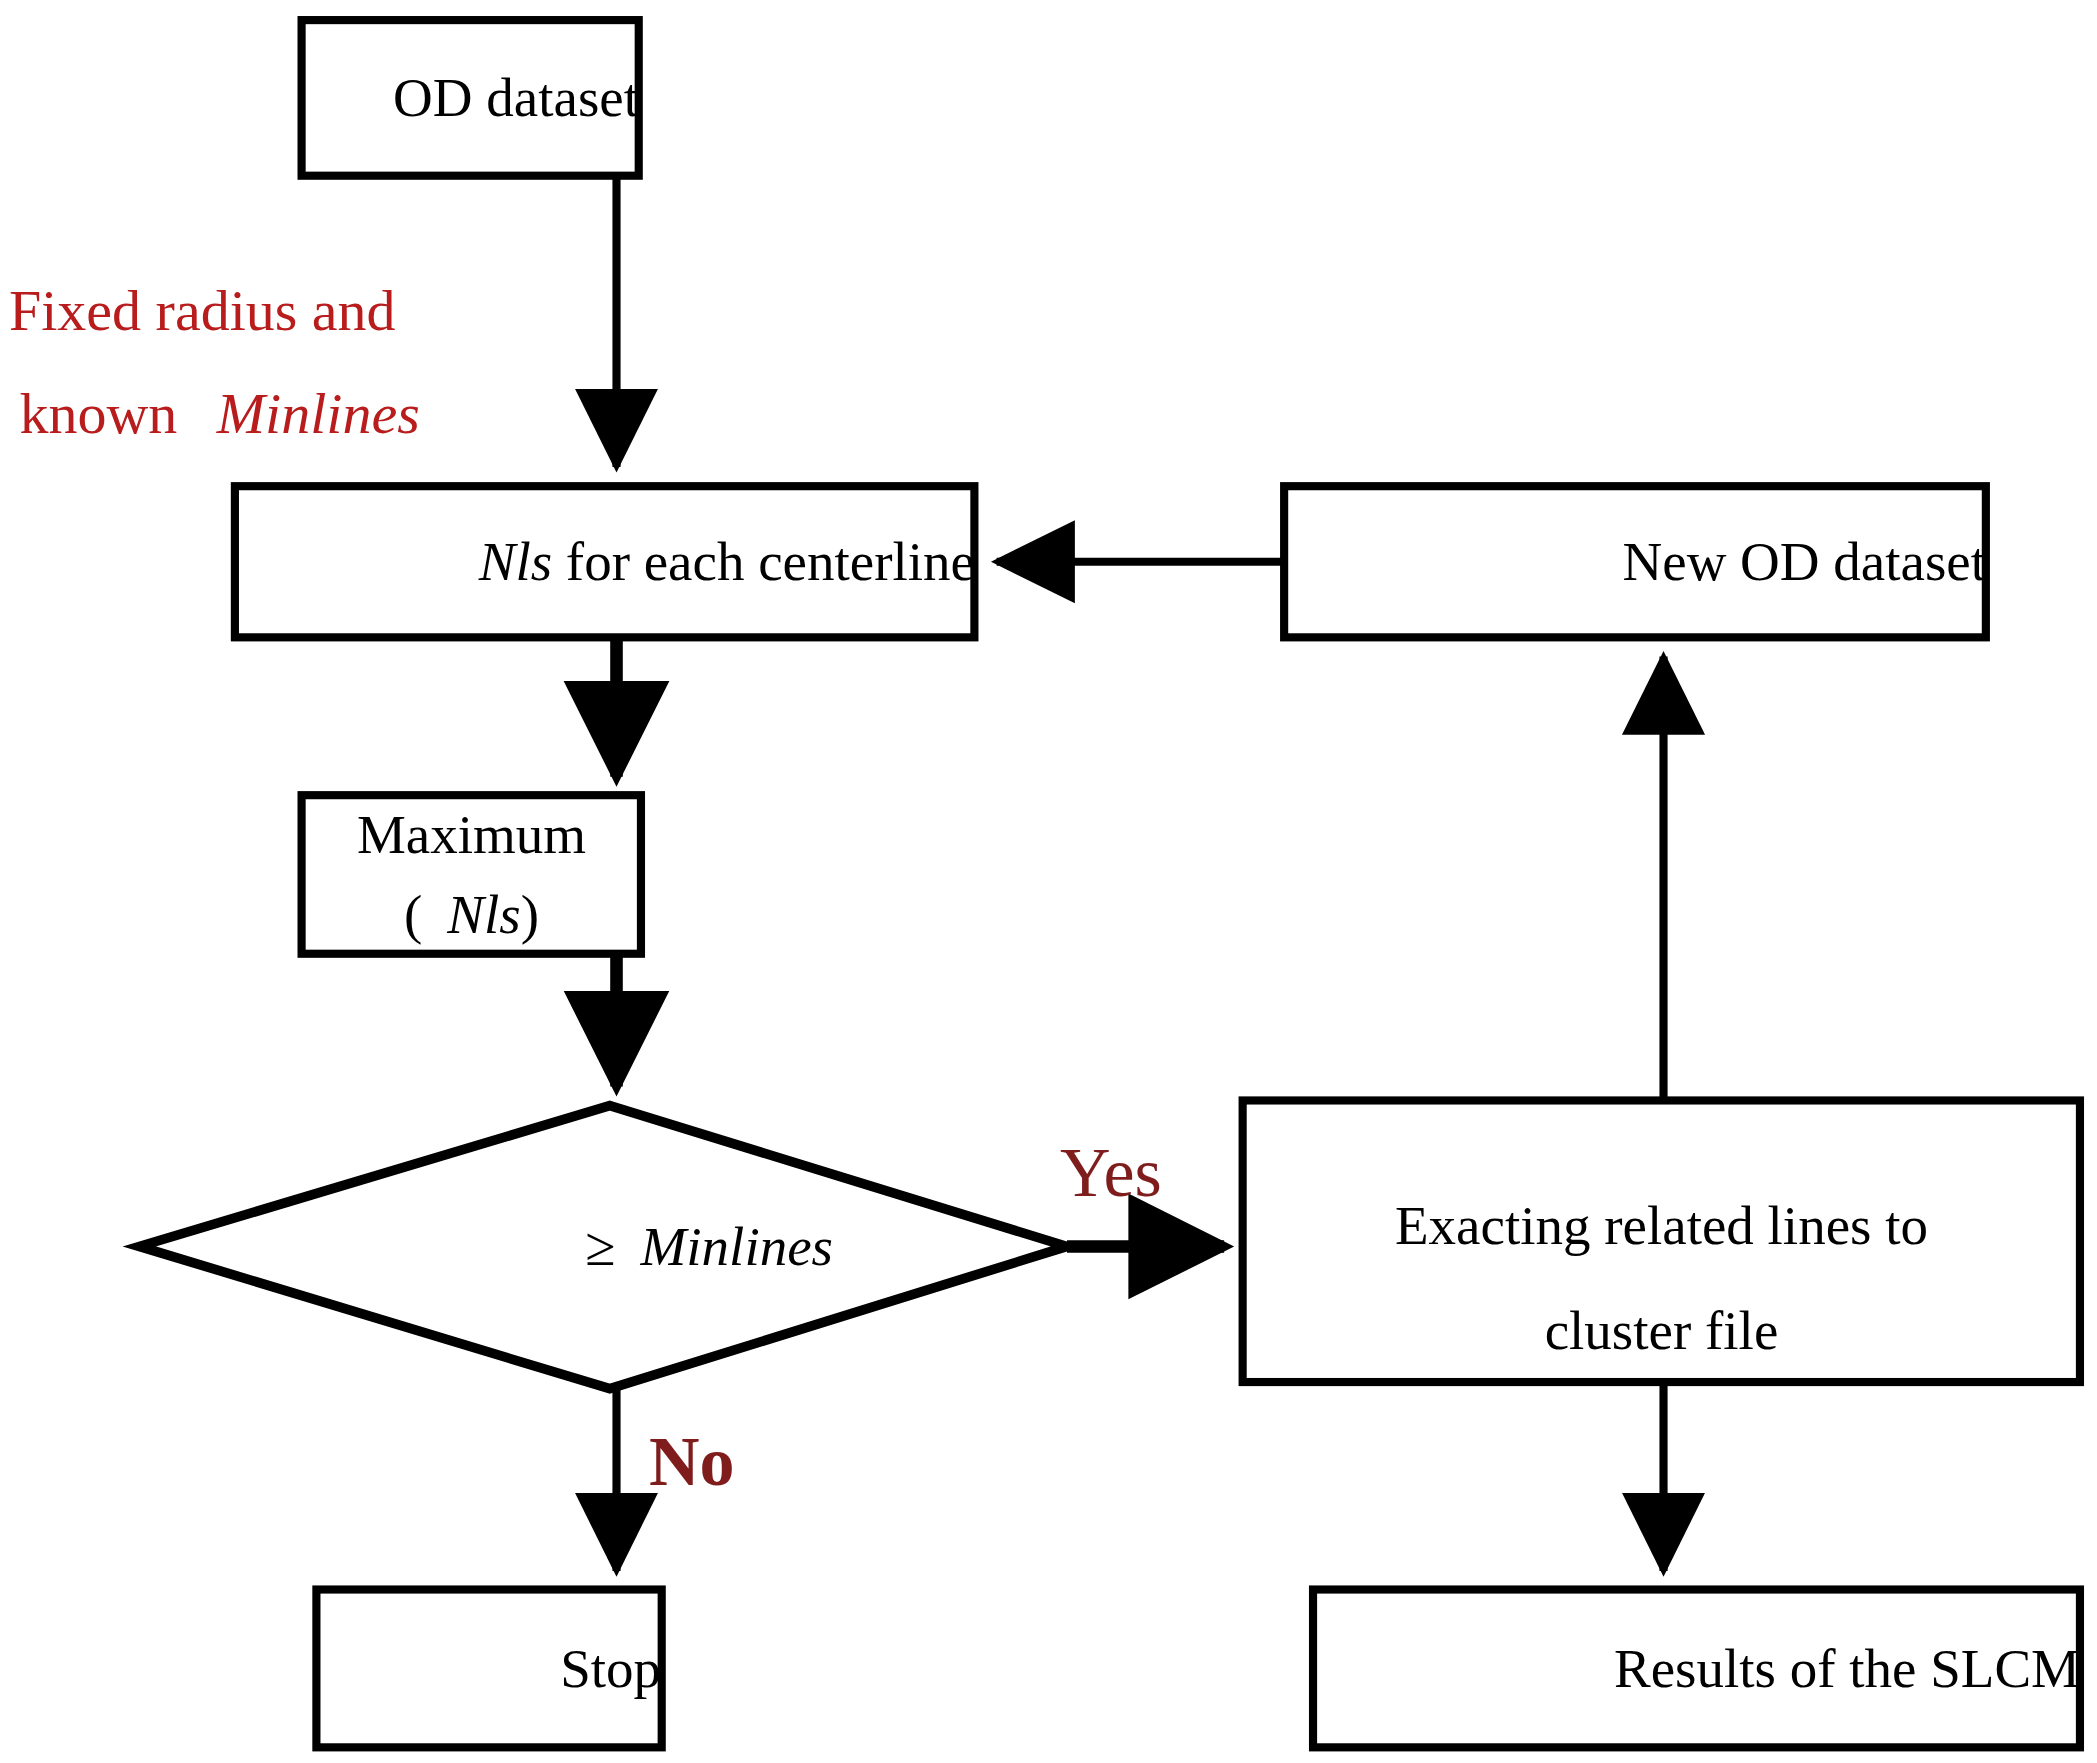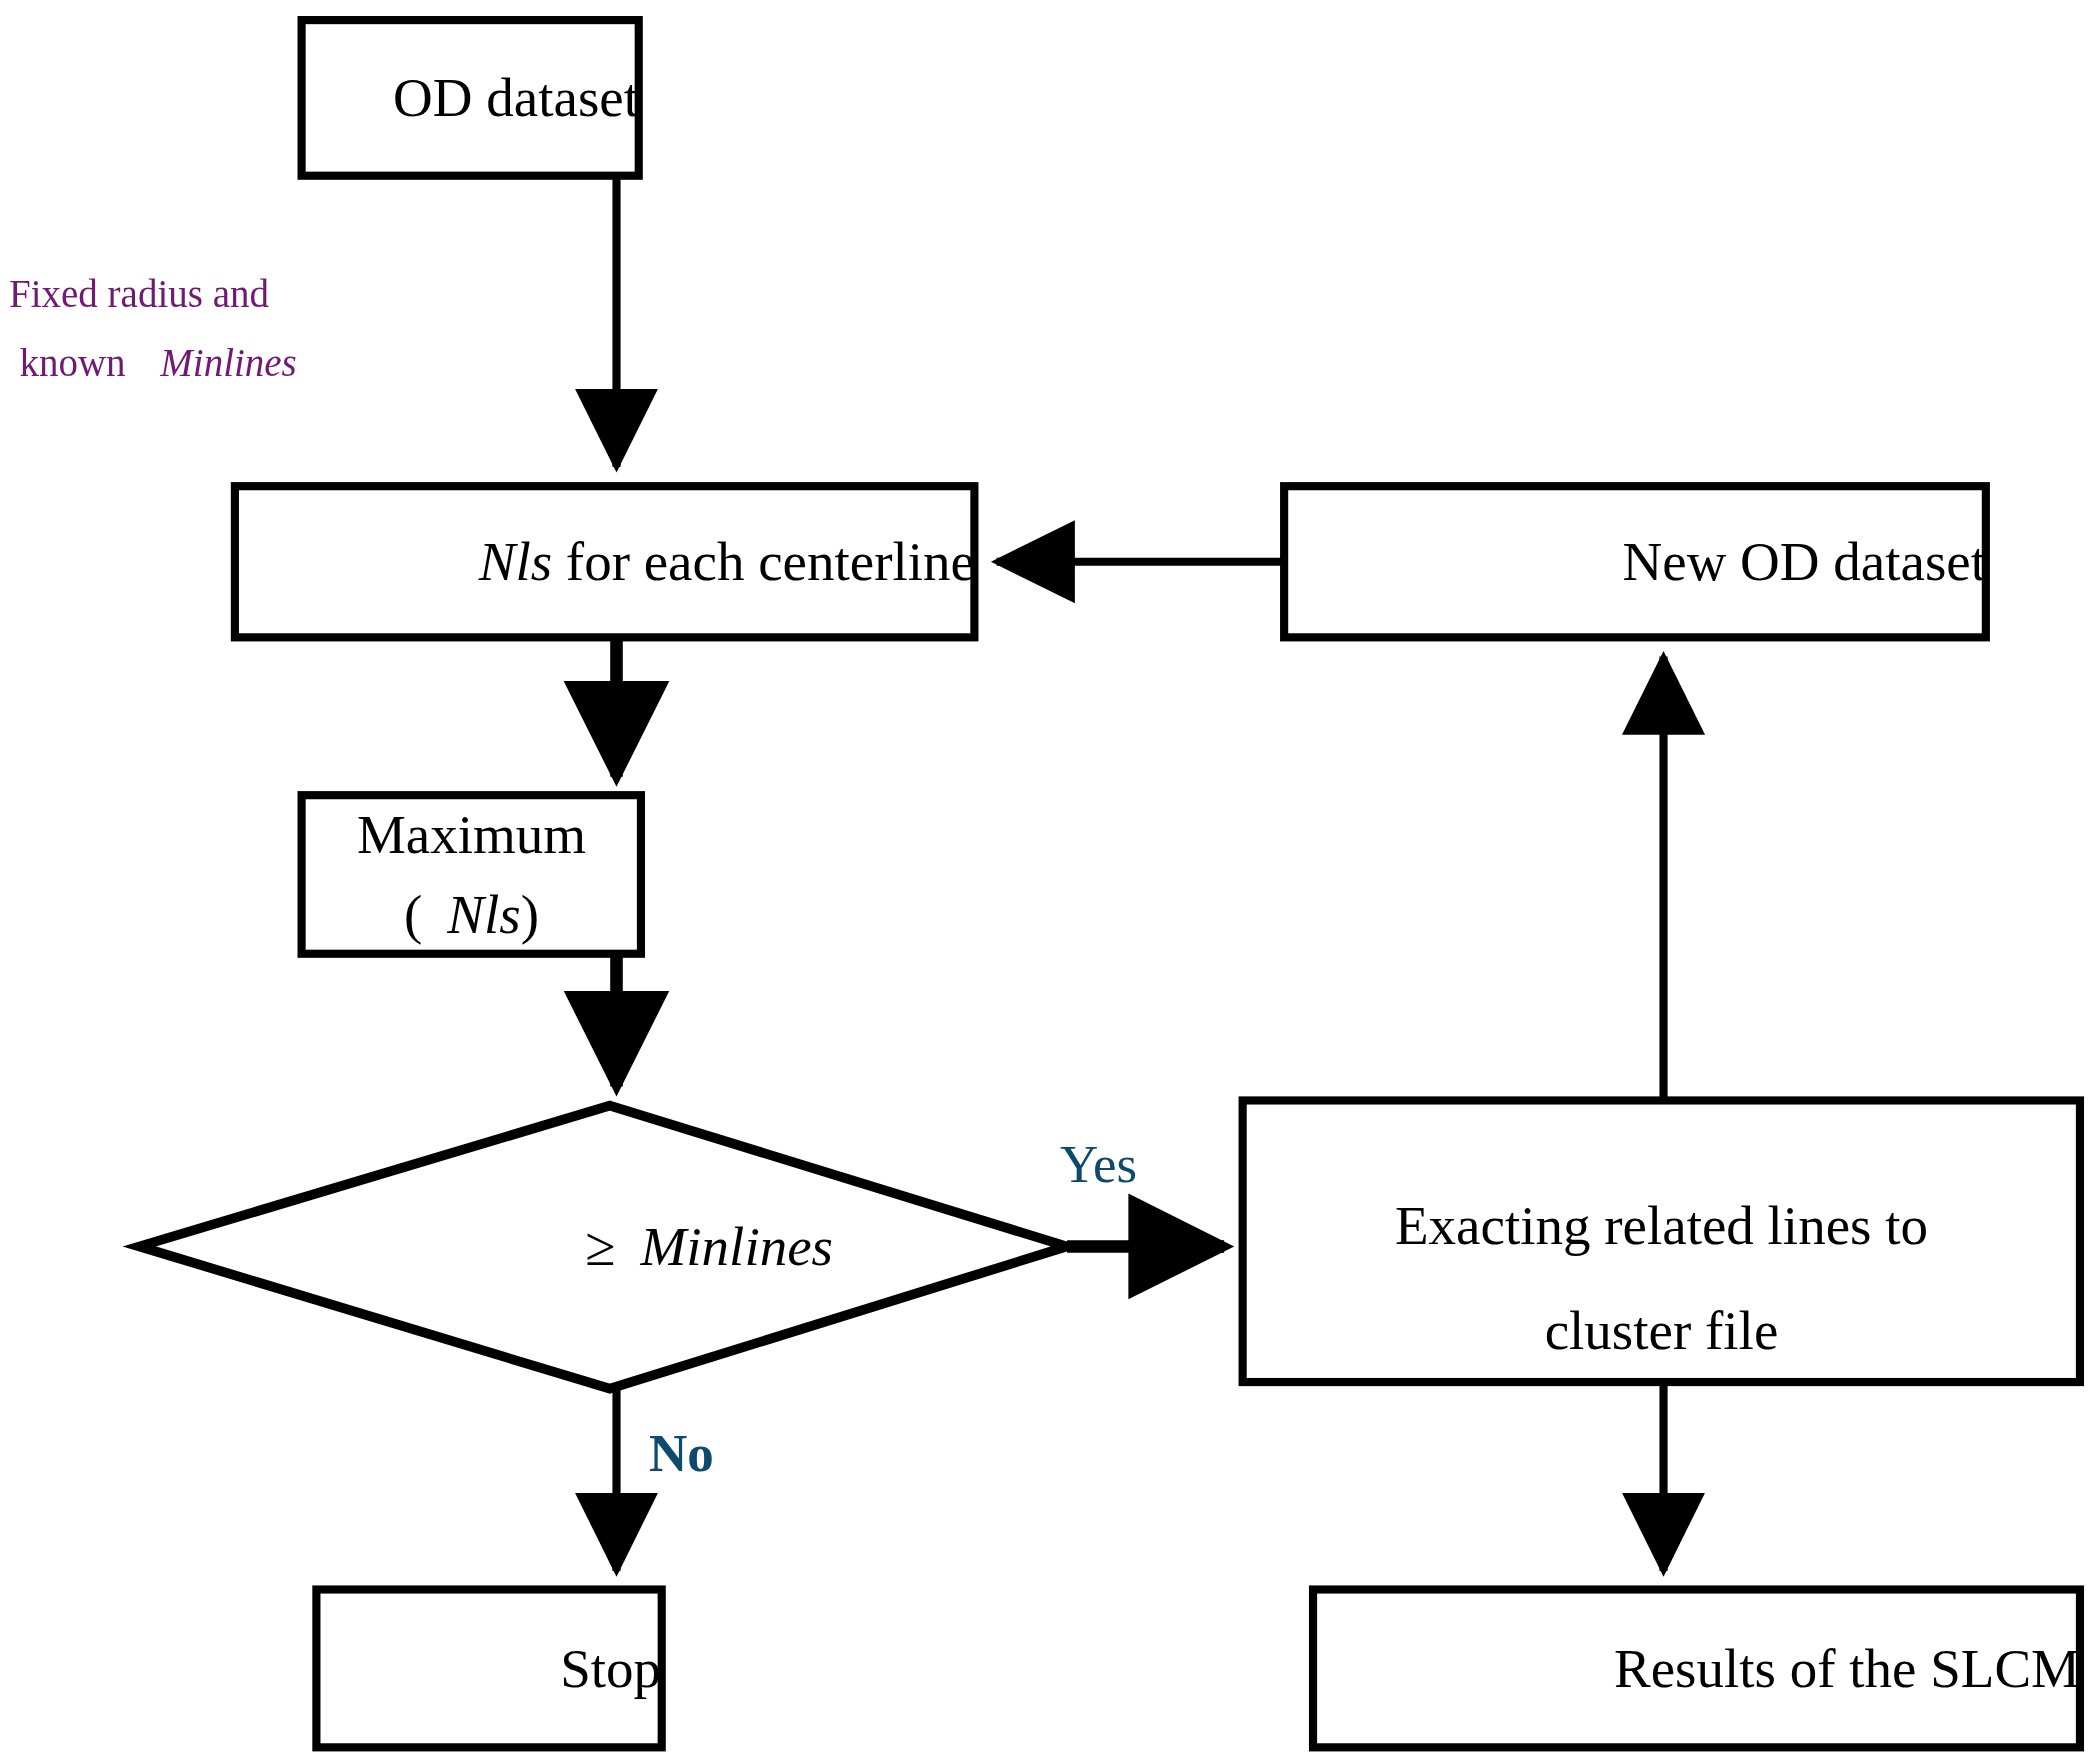--- a/index.html
+++ b/index.html
@@ -29,29 +29,29 @@
     justify-content: flex-end;
     text-align: center;
     color: #000000;
     font-size: 55px;
     line-height: 1.45;
     white-space: pre-line;
     pointer-events: none;
   }
   .edge-label {
     position: absolute;
-    color: #0c4a6e;
-    font-size: 53px;
+    color: #7f1d1d;
+    font-size: 70px;
     line-height: 1.0;
     white-space: nowrap;
   }
   .side-note {
     position: absolute;
-    color: #701a75;
-    font-size: 39px;
+    color: #b91c1c;
+    font-size: 58px;
     line-height: 1.78;
     white-space: nowrap;
   }
   .ital { font-style: italic; margin-left: 25px; }
 </style>
 </head>
 <body>
 
 <div id="canvas">
 

